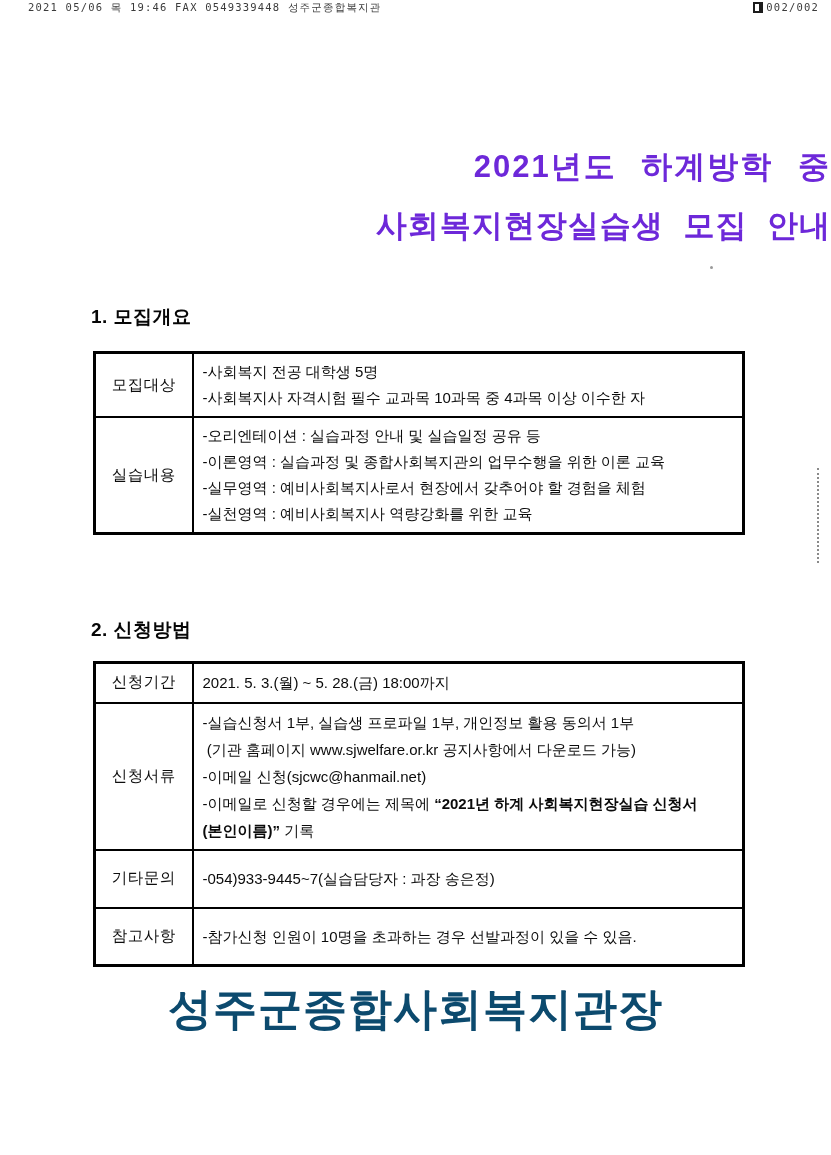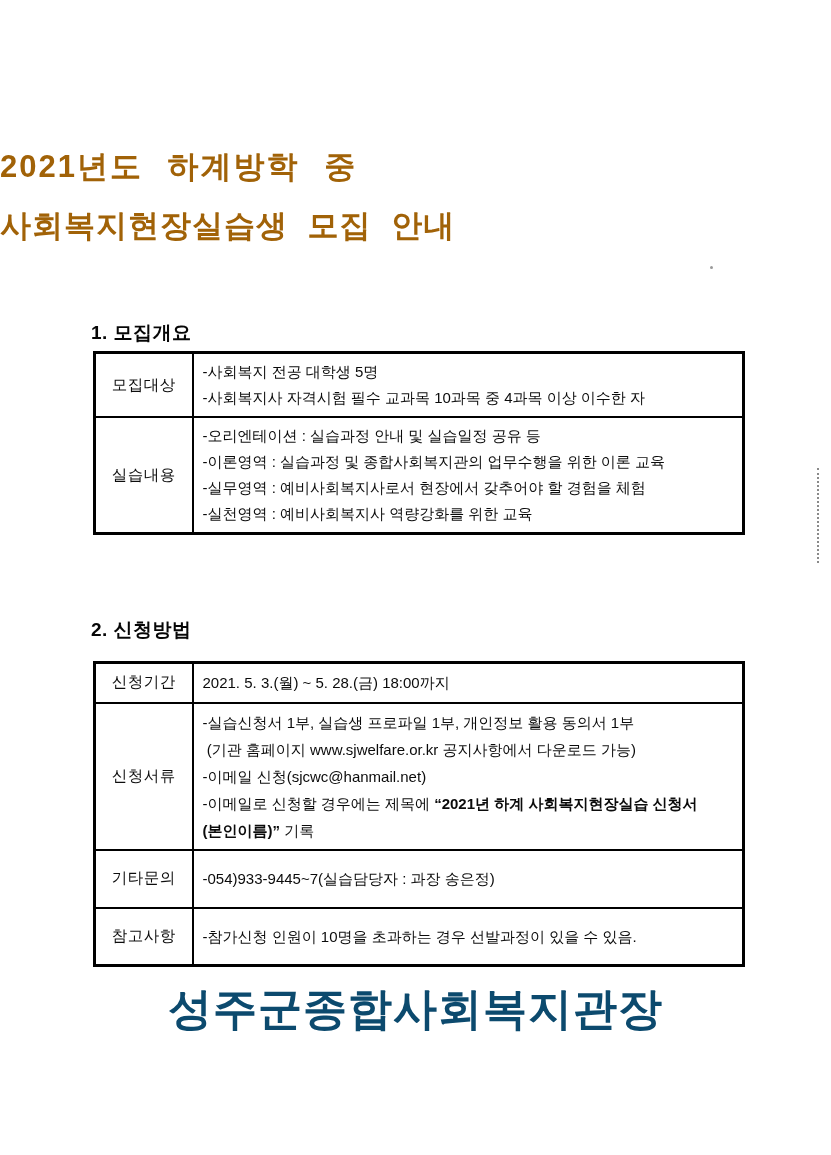--- a/index.html
+++ b/index.html
@@ -19,31 +19,31 @@
   .fax-icon {
     display:inline-block; width:10px; height:11px; background:#1c1c1c;
     position:relative; margin-right:1px;
   }
   .fax-icon::after {
     content:""; position:absolute; left:2px; top:2px; width:4px; height:7px;
     background:#ffffff;
   }
   
   .title-block {
-    position:absolute; top:146px; left:0; width:100%; text-align:left;
-    font-weight:bold; color:#a16207;
+    position:absolute; top:146px; left:0; width:100%; text-align:right;
+    font-weight:bold; color:#6d28d9;
   }
   .title-line1 { font-size:31px; letter-spacing:2px; word-spacing:14px; }
   .title-line2 { font-size:31px; letter-spacing:1px; word-spacing:10px; margin-top:17px; }
   
   .sec-heading {
     position:absolute; left:91px; font-size:19px; font-weight:bold;
     letter-spacing:0.5px; color:#060606;
   }
-  .s1 { top:320px; }
+  .s1 { top:304px; }
   .s2 { top:617px; }
   
   table.doc-table {
     position:absolute; left:93px; width:652px;
     border-collapse:collapse; border:3px solid #000;
     table-layout:fixed;
   }
   .t1 { top:351px; }
   .t2 { top:661px;padding-left:14px; }
   td { border:2px solid #000; vertical-align:middle; }
@@ -77,20 +77,27 @@
   .artifact-speck {
     position:absolute; left:710px; top:266px; width:3px; height:3px;
     background:#9a9a9a; border-radius:50%;
   }
 </style>
 </head>
 <body>
 
 <div class="page">
 
+  <div class="fax-header">
+    <span>2021 05/06 목 19:46  FAX 0549339448 성주군종합복지관</span>
+    <span class="fax-right">
+      <span class="fax-icon"></span>
+      <span>002/002</span>
+    </span>
+  </div>
 
   <div class="title-block">
     <div class="title-line1">2021년도 하계방학 중</div>
     <div class="title-line2">사회복지현장실습생 모집 안내</div>
   </div>
 
   <div class="sec-heading s1">1. 모집개요</div>
 
   <table class="doc-table t1">
     <tbody>

